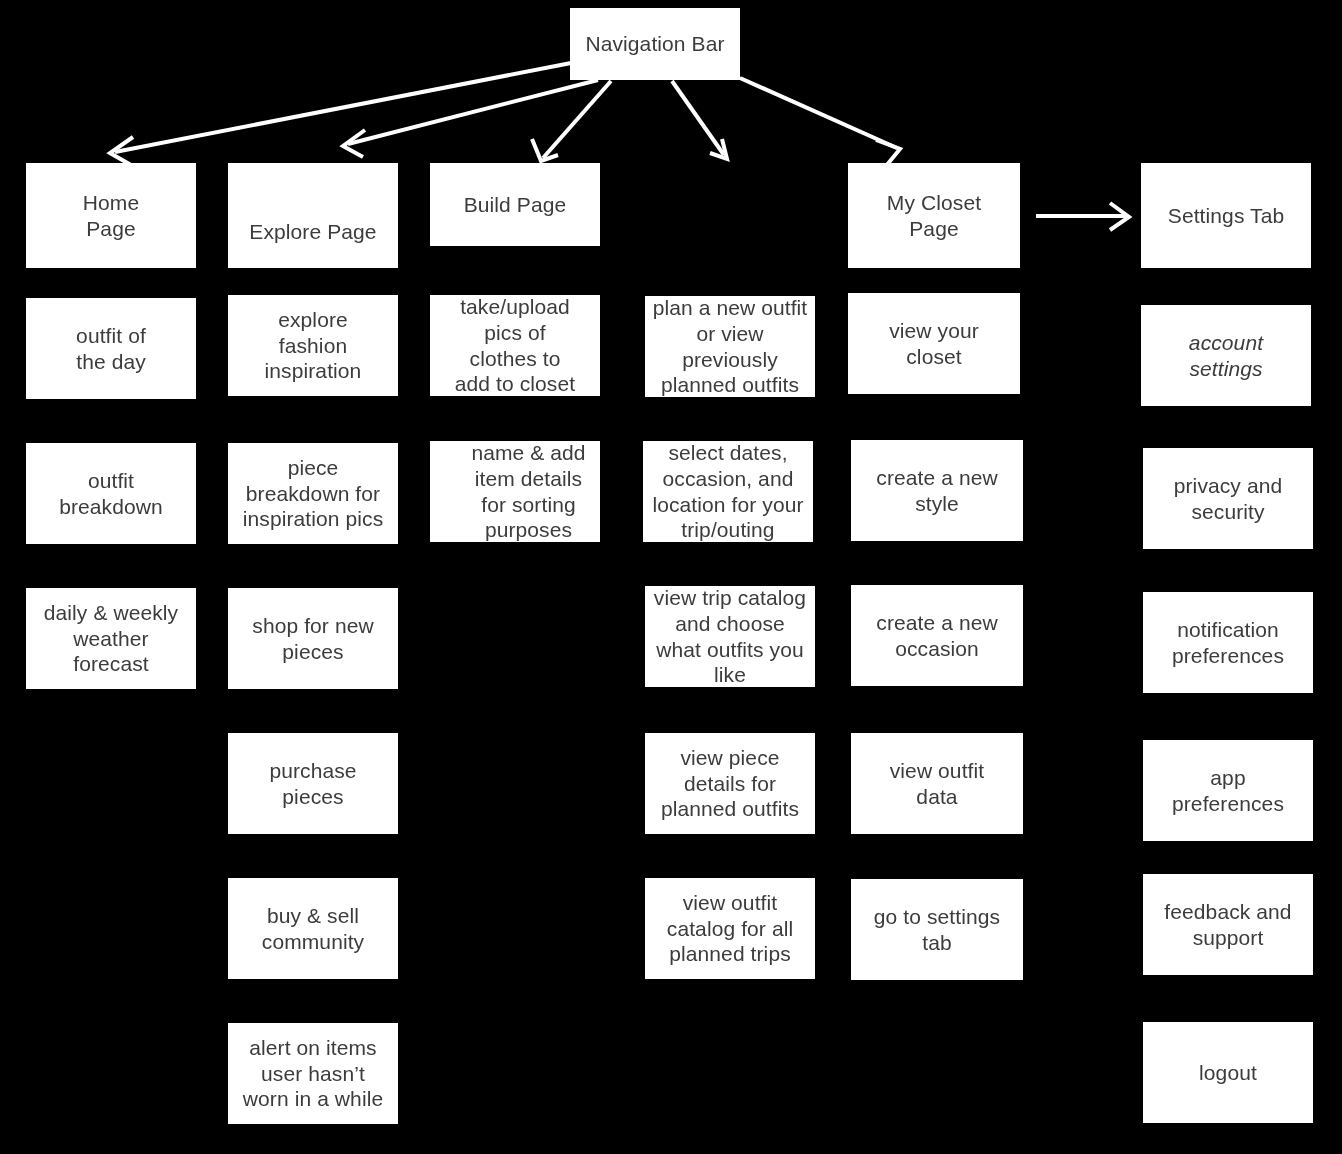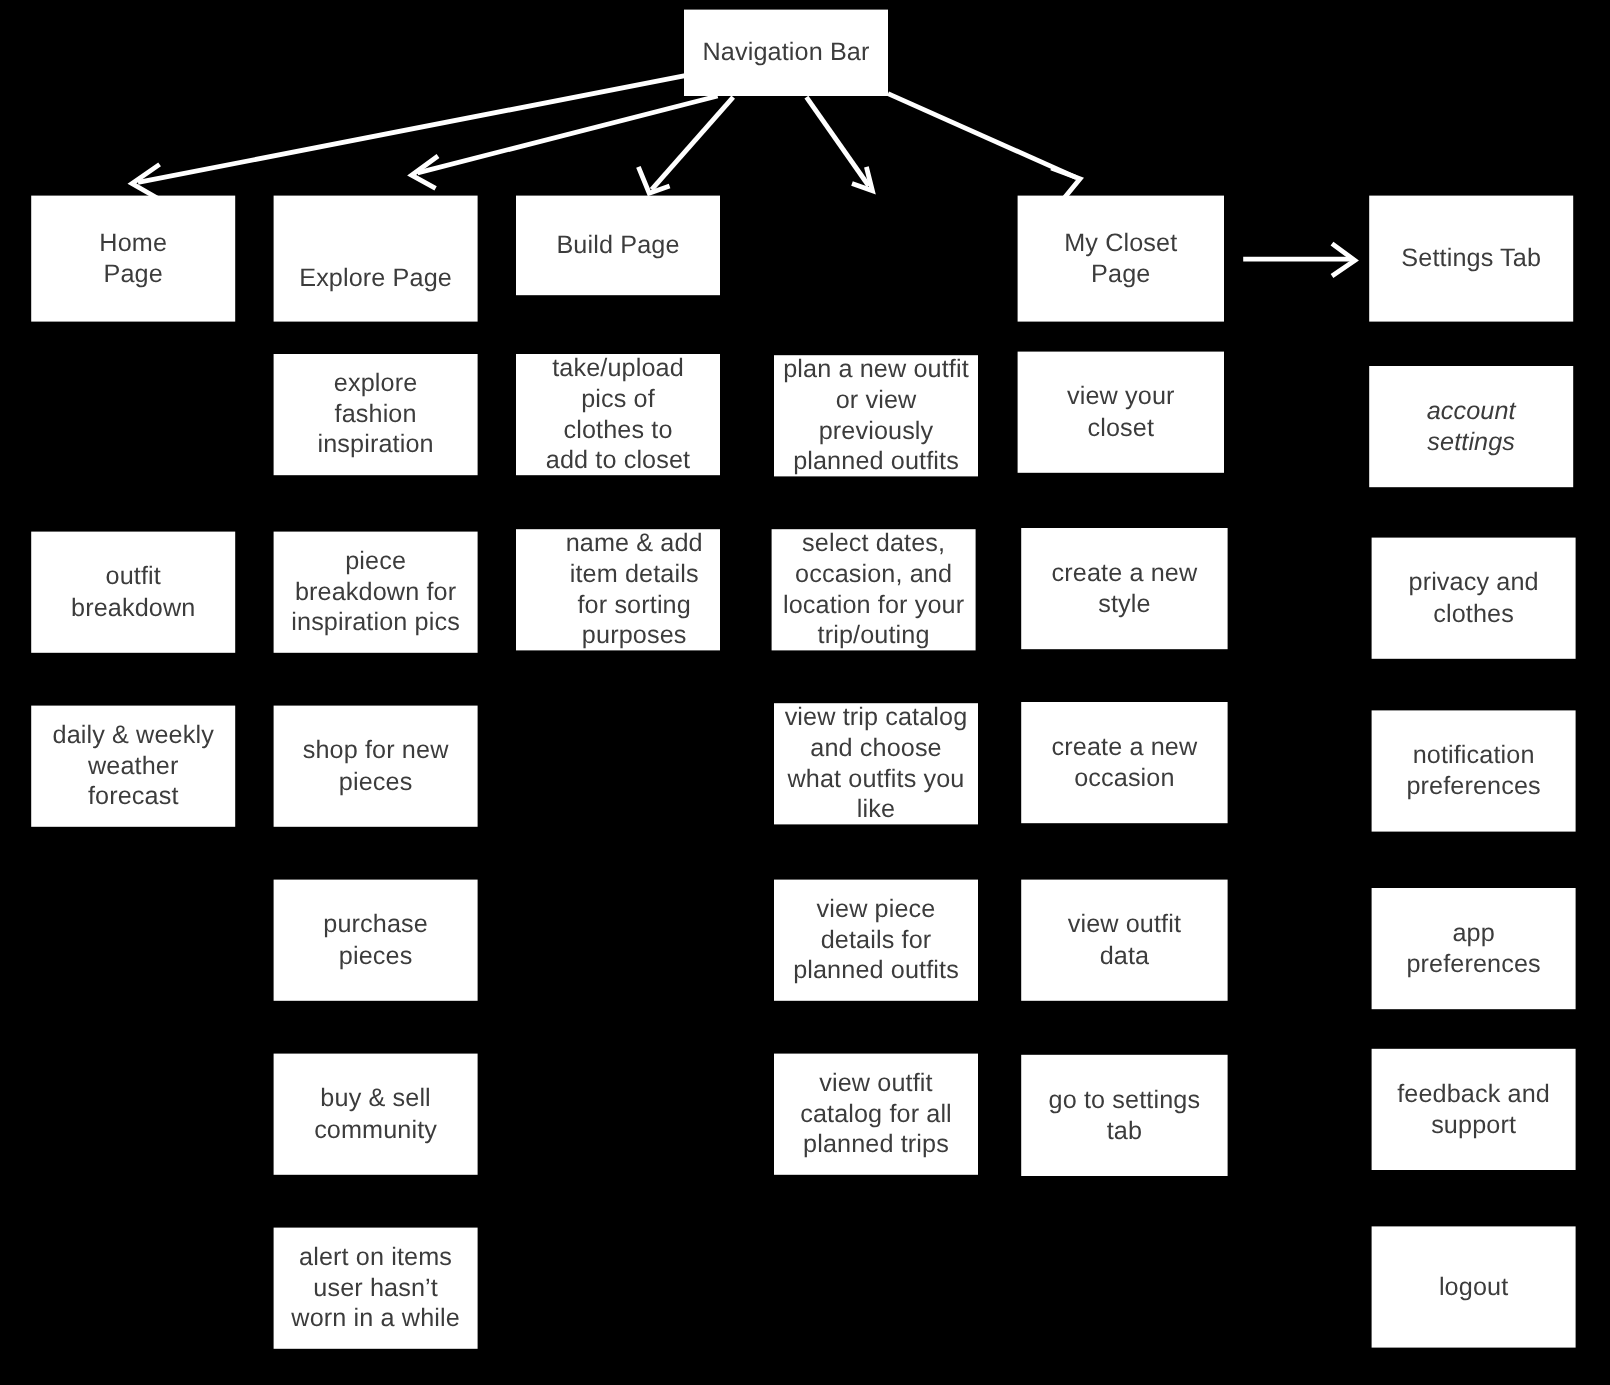--- a/index.html
+++ b/index.html
@@ -83,20 +83,24 @@
   </svg>
 
   <div class="node root" style="left:570px; top:8px; width:170px; height:72px;">
     <span>Navigation Bar</span>
   </div>
 
   <div class="node head" style="left:26px; top:163px; width:170px; height:105px;">
     <span style="white-space:pre-line;">Home
 Page</span>
   </div>
+  <div class="node leaf" style="left:26px; top:298px; width:170px; height:101px;">
+    <span style="white-space:pre-line;">outfit of
+the day</span>
+  </div>
   <div class="node leaf" style="left:26px; top:443px; width:170px; height:101px;">
     <span style="white-space:pre-line;">outfit
 breakdown</span>
   </div>
   <div class="node leaf overflow" style="left:26px; top:588px; width:170px; height:101px;">
     <span style="white-space:pre-line;">daily &amp; weekly
 weather
 forecast</span>
   </div>
 
@@ -203,21 +207,21 @@
 
   <div class="node head" style="left:1141px; top:163px; width:170px; height:105px;">
     <span style="white-space:pre-line;">Settings Tab</span>
   </div>
   <div class="node leaf" style="left:1141px; top:305px; width:170px; height:101px;">
     <span style="white-space:pre-line;font-style:italic;">account
 settings</span>
   </div>
   <div class="node leaf" style="left:1143px; top:448px; width:170px; height:101px;">
     <span style="white-space:pre-line;">privacy and
-clothes</span>
+security</span>
   </div>
   <div class="node leaf" style="left:1143px; top:592px; width:170px; height:101px;">
     <span style="white-space:pre-line;">notification
 preferences</span>
   </div>
   <div class="node leaf" style="left:1143px; top:740px; width:170px; height:101px;">
     <span style="white-space:pre-line;">app
 preferences</span>
   </div>
   <div class="node leaf" style="left:1143px; top:874px; width:170px; height:101px;">

